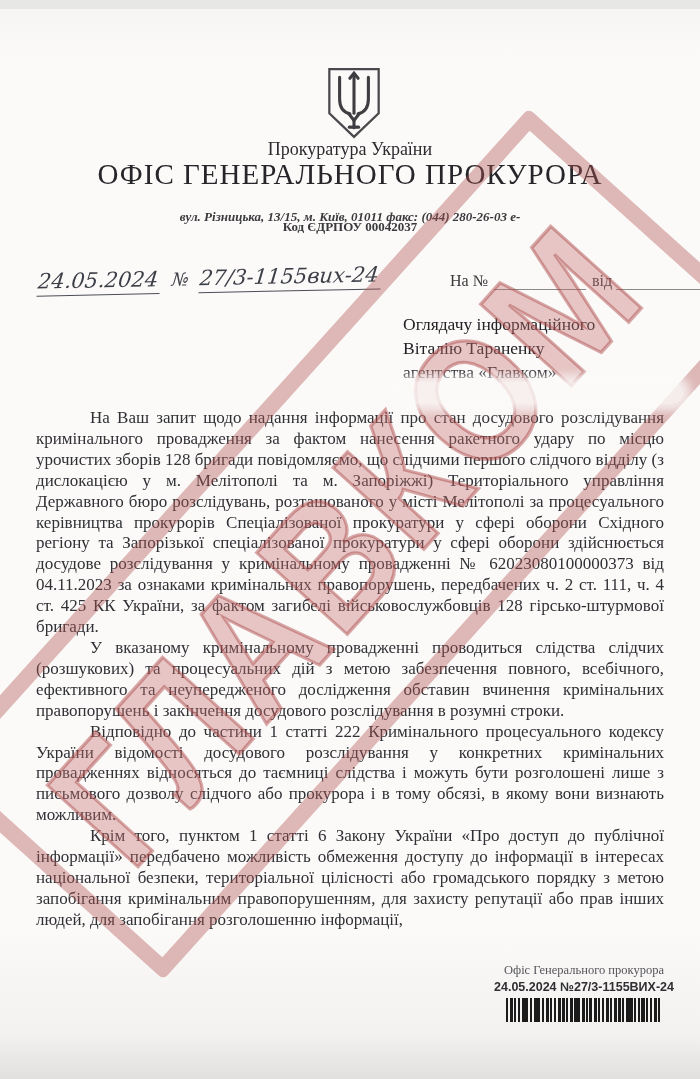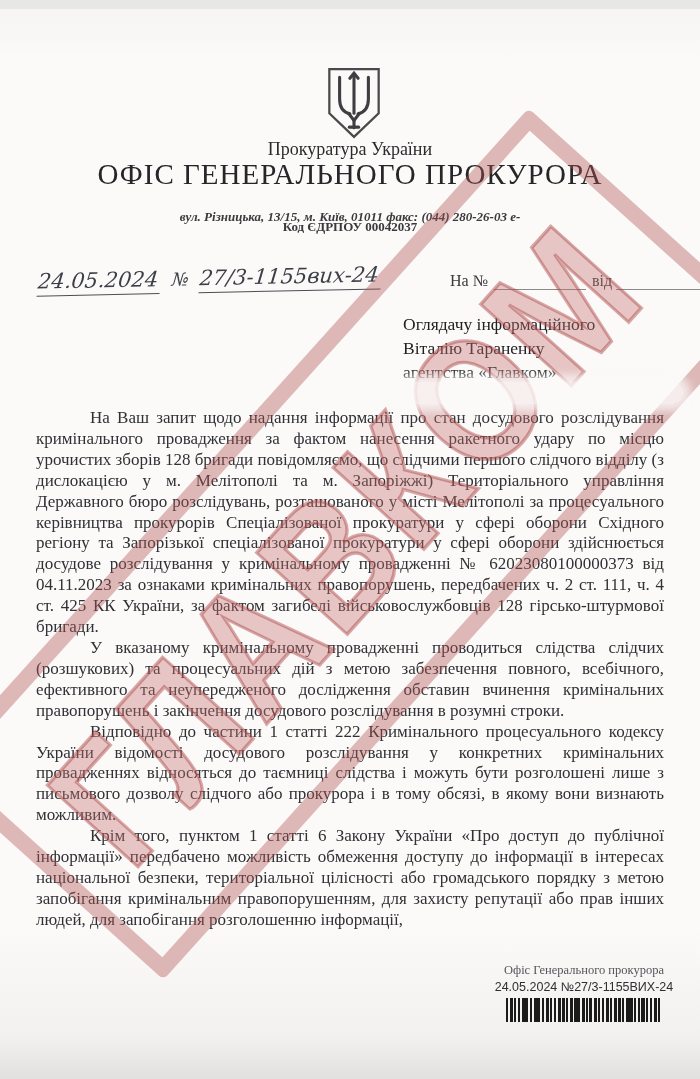--- a/index.html
+++ b/index.html
@@ -56,21 +56,21 @@
     font-size:150px;letter-spacing:6px;line-height:1;
     transform:scaleY(1.18);
     color:rgba(196,110,110,0.38);
     -webkit-text-stroke:3px rgba(168,66,66,0.45);
     white-space:nowrap;
   }
   
   .footer-stamp{position:absolute;left:492px;top:963px;width:184px;text-align:center;z-index:1;}
   .footer-office{font-size:12.5px;color:#55555c;white-space:nowrap;}
   .footer-number{font-family:"Liberation Sans", sans-serif;font-size:12.5px;
-    font-weight:normal;color:#2e2e33;white-space:nowrap;margin-top:2px;}
+    font-weight:bold;color:#2e2e33;white-space:nowrap;margin-top:2px;}
   .barcode{width:156px;height:24px;margin:4px auto 0 auto;
     background:
       repeating-linear-gradient(90deg,#1b1b1b 0 2px,transparent 2px 4px),
       repeating-linear-gradient(90deg,#1b1b1b 0 1px,transparent 1px 6px),
       repeating-linear-gradient(90deg,transparent 0 5px,#1b1b1b 5px 7px,transparent 7px 13px);
   }
   .edge-top{position:absolute;left:0;top:0;width:700px;height:9px;
     background:#e7e7e5;z-index:0;}
 </style>
 </head>

